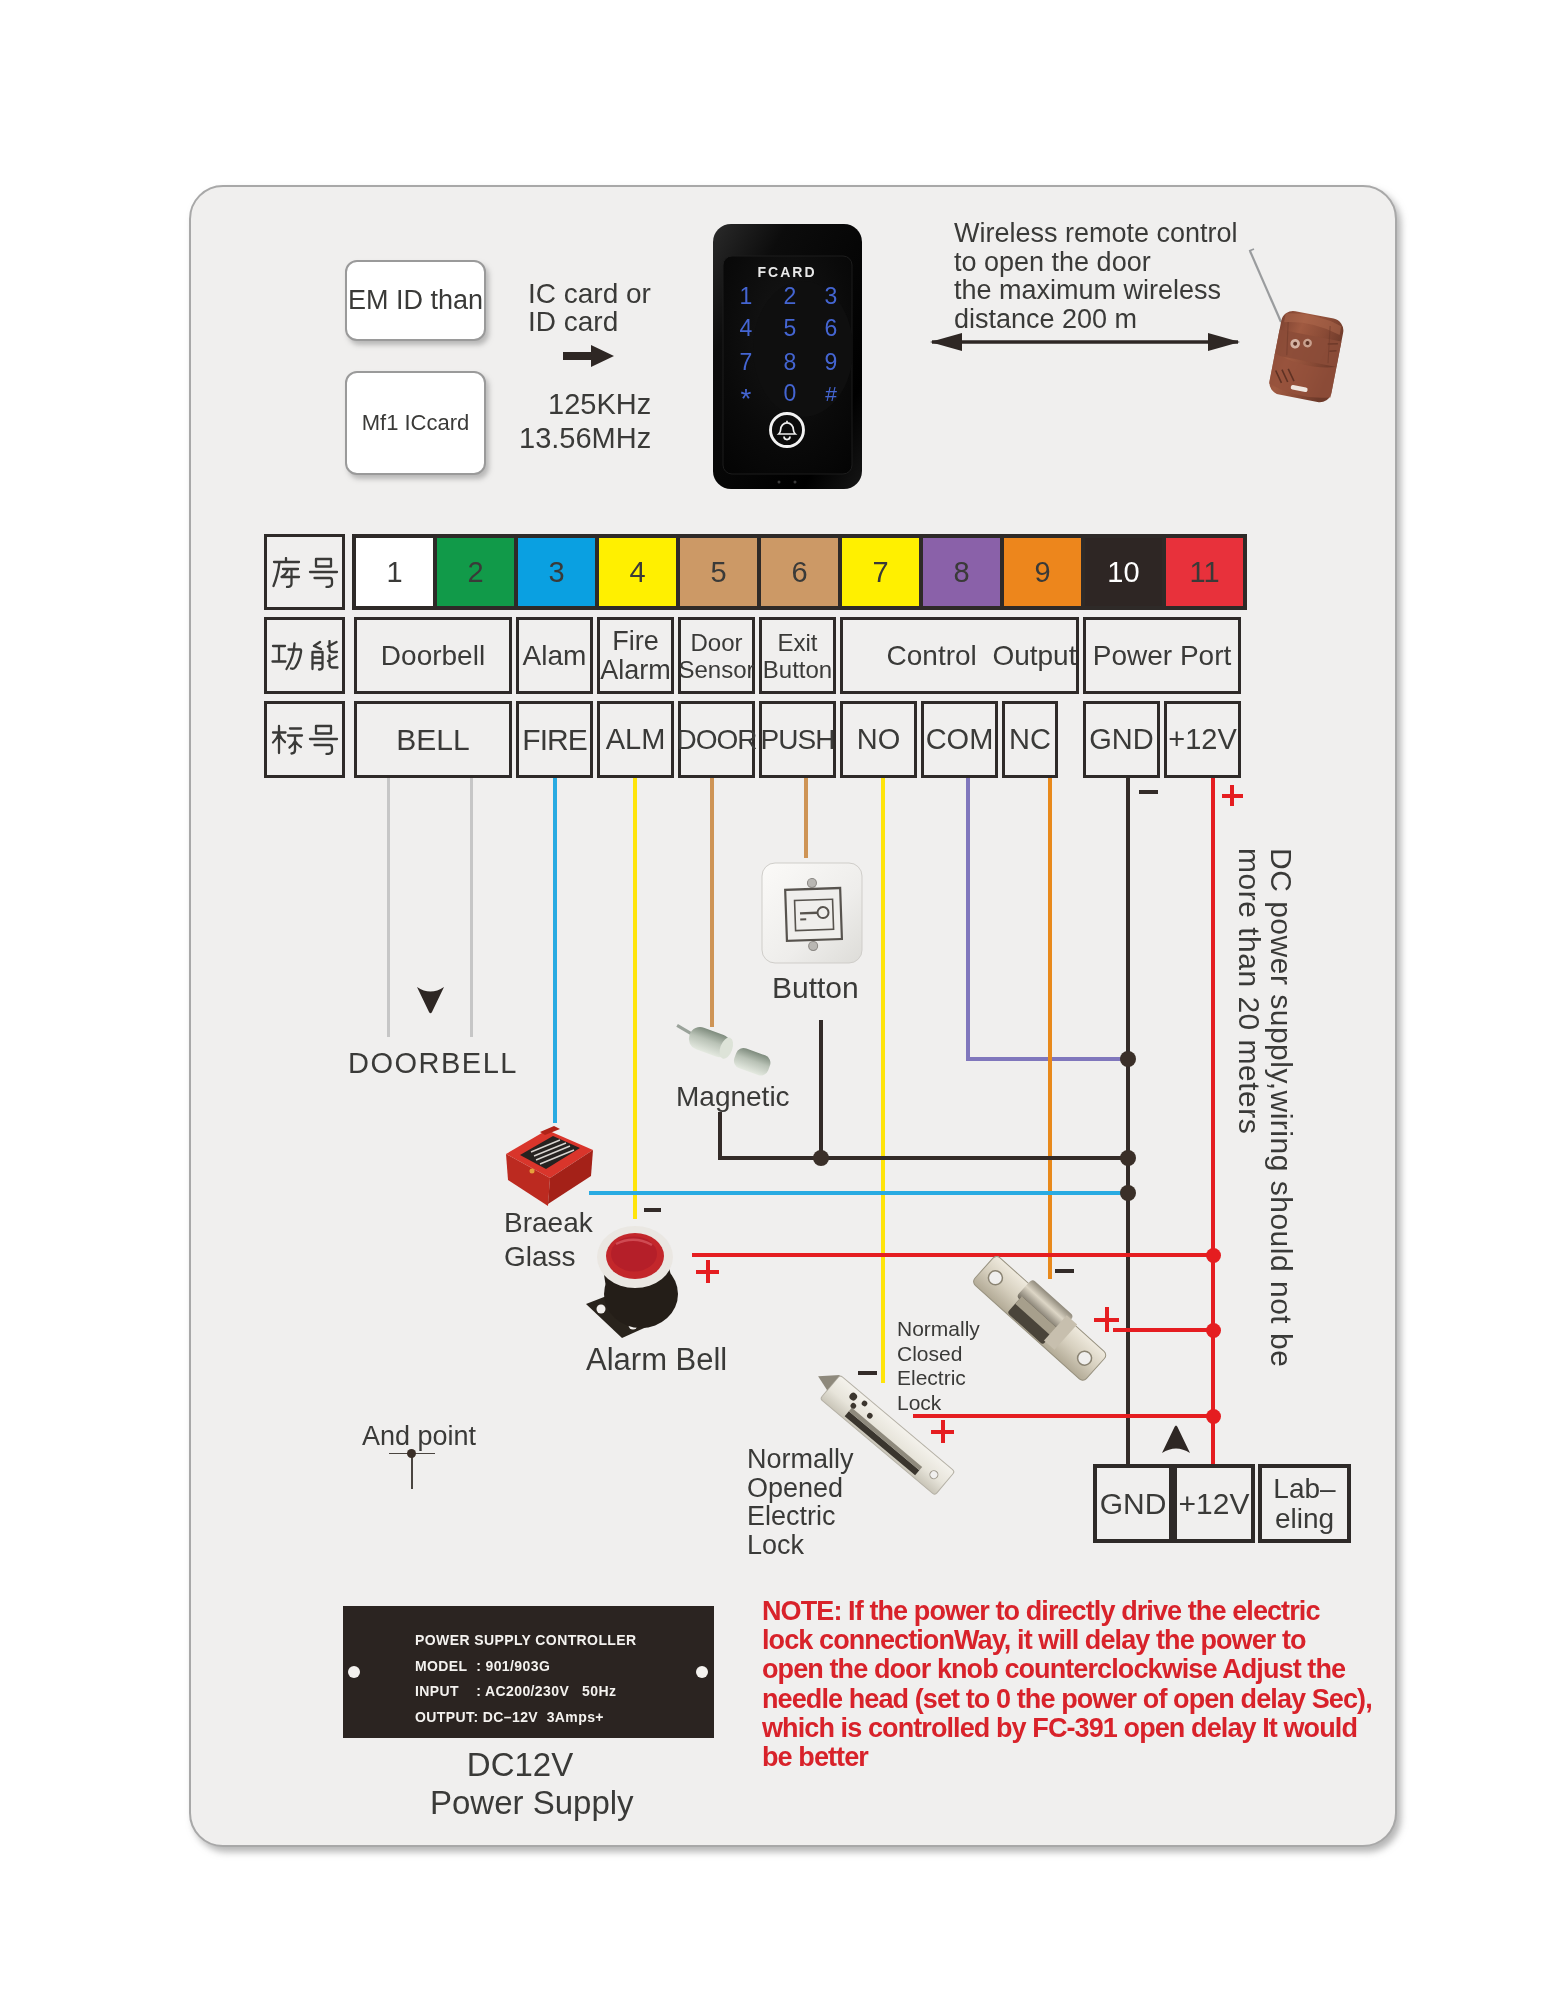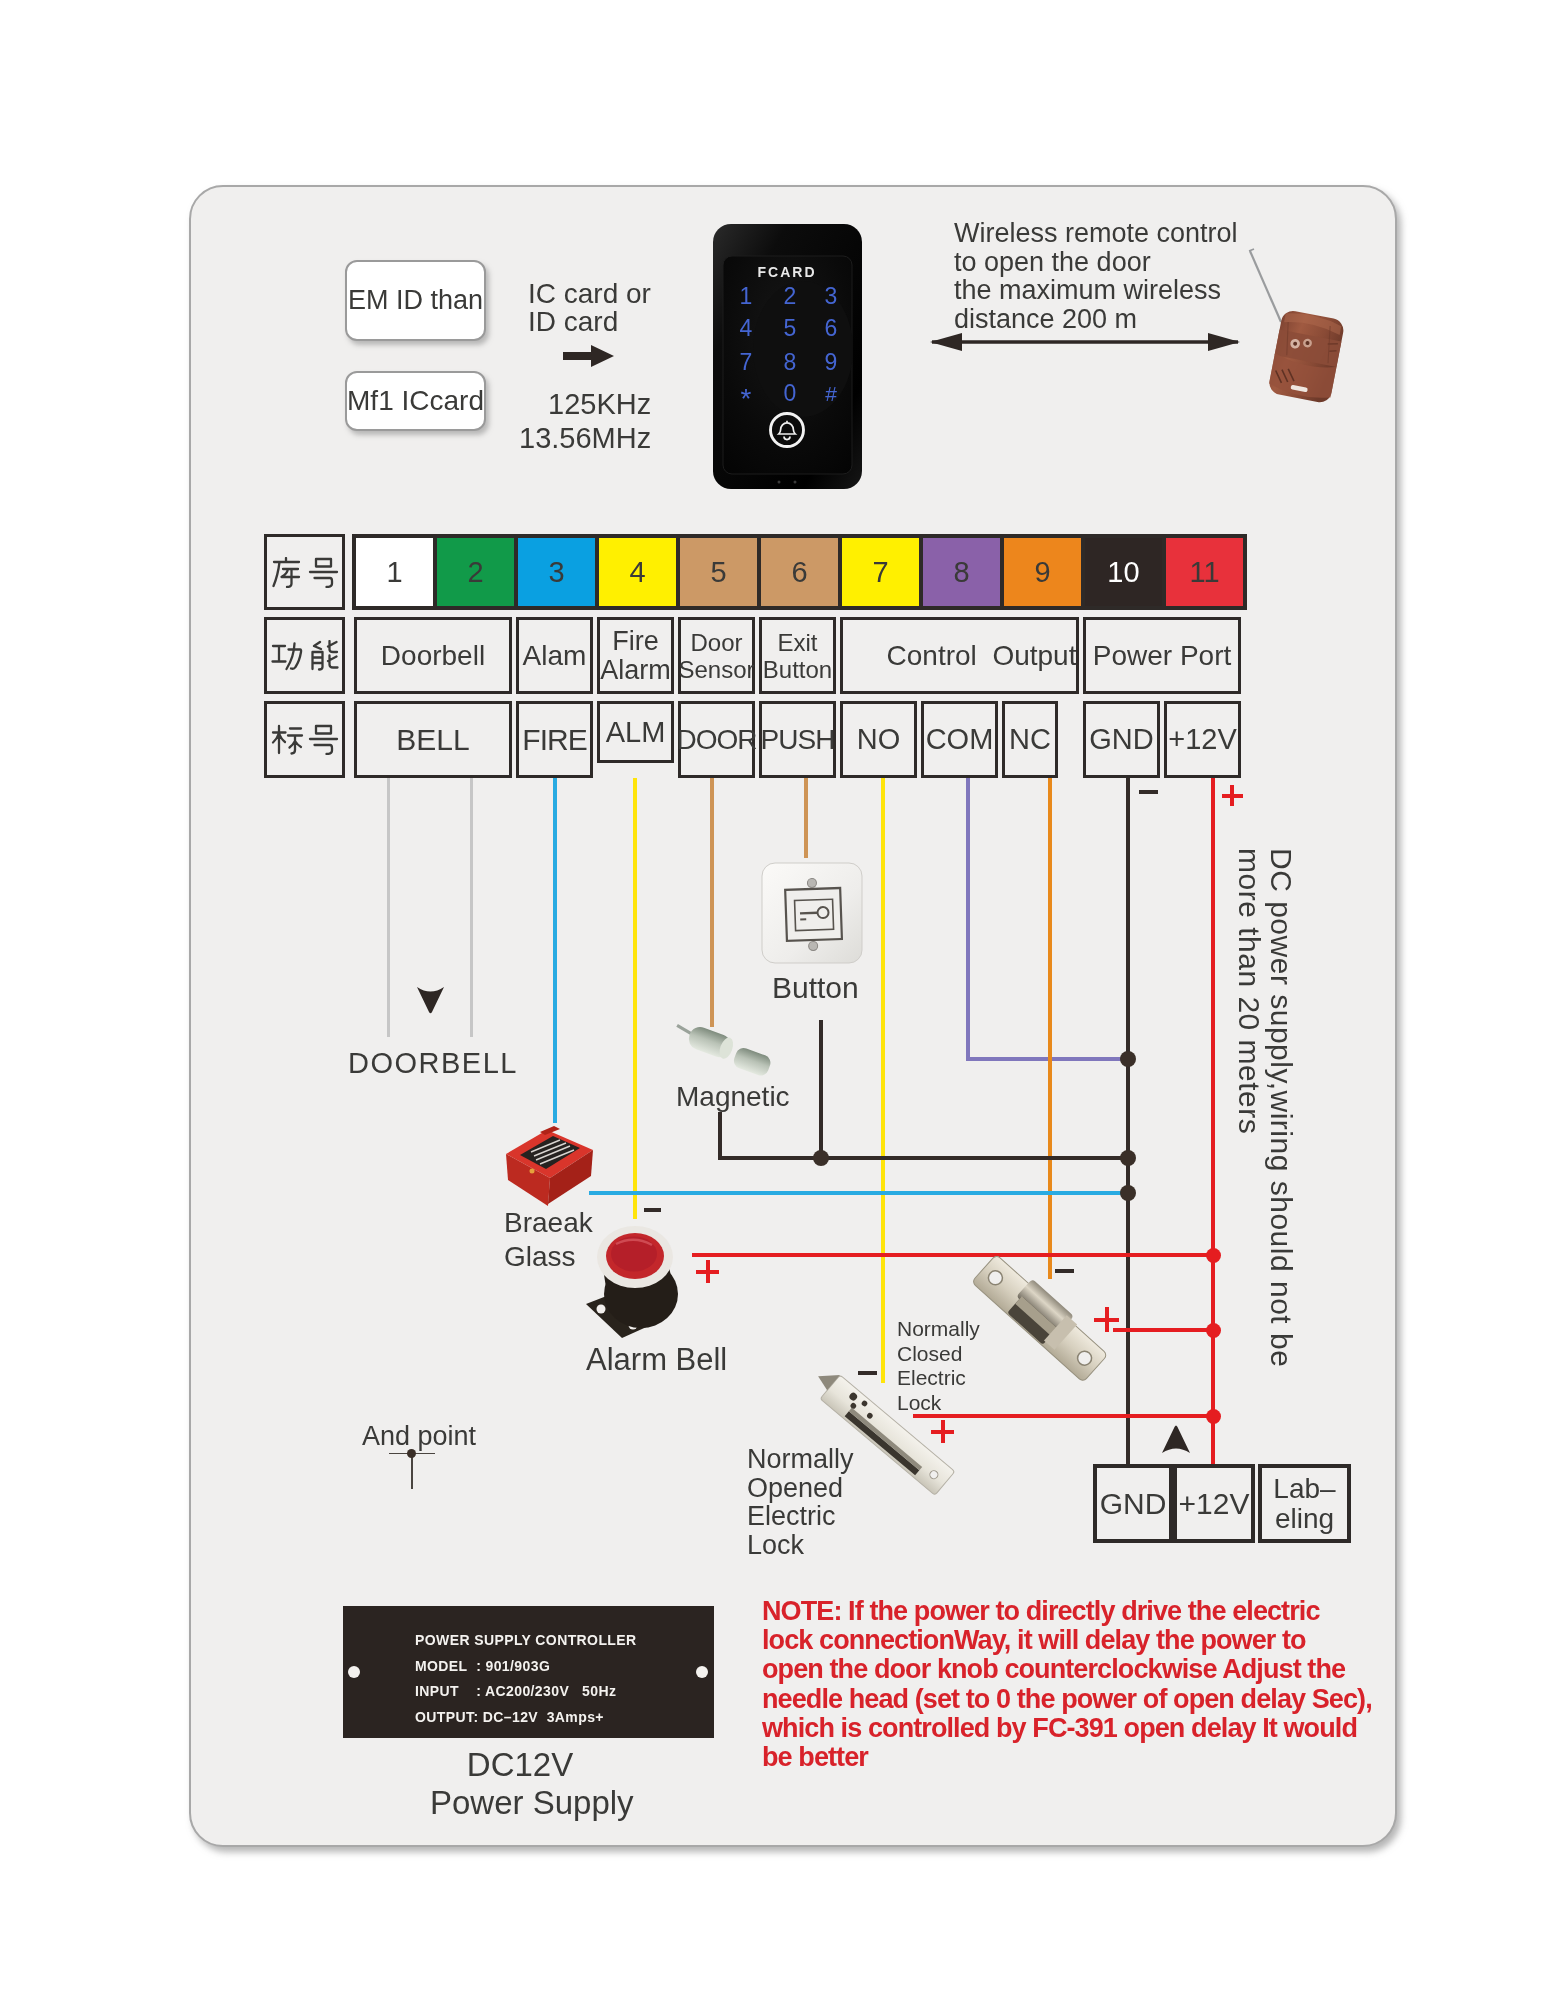--- a/index.html
+++ b/index.html
@@ -12,21 +12,21 @@
   .dot{position:absolute;border-radius:50%;background:#3a2f28;}
   .rdot{position:absolute;border-radius:50%;background:#e51d20;}
   .bar{position:absolute;background:#332b28;}
   .rbar{position:absolute;background:#e51d20;}
 </style>
 </head>
 <body>
 <div class="board"></div>
 
 <div class="abs" style="left:345px;top:260px;width:141px;height:81px;background:#fff;border:2px solid #9a9a9a;border-radius:12px;box-sizing:border-box;display:flex;align-items:center;justify-content:center;font-size:27px;color:#3a3a38;box-shadow:3px 4px 5px rgba(130,130,130,.5);">EM ID than</div>
-<div class="abs" style="left:345px;top:371px;width:141px;height:60px;background:#fff;border:2px solid #9a9a9a;border-radius:12px;box-sizing:border-box;display:flex;align-items:center;justify-content:center;font-size:28px;color:#3a3a38;box-shadow:3px 4px 5px rgba(130,130,130,.5);">Mf1 ICcard</div>
+<div class="abs" style="left:345px;top:371px;width:141px;height:104px;background:#fff;border:2px solid #9a9a9a;border-radius:12px;box-sizing:border-box;display:flex;align-items:center;justify-content:center;font-size:22px;color:#3a3a38;box-shadow:3px 4px 5px rgba(130,130,130,.5);">Mf1 ICcard</div>
 <div class="lbl" style="left:528px;top:280px;font-size:28px;line-height:28px;">IC card or<br>ID card</div>
 <svg class="abs" style="left:563px;top:344px;" width="52" height="24" viewBox="0 0 52 24">
     <path d="M0 8 L28 8 L28 1 L51 12 L28 23 L28 16 L0 16 Z" fill="#2e2724"></path>
   </svg>
 <div class="lbl" style="left:519px;top:387px;font-size:29px;line-height:34px;text-align:right;">125KHz<br>13.56MHz</div>
 
 <svg class="abs" style="left:713px;top:224px;" width="149" height="265" viewBox="0 0 149 265">
   <defs>
     <linearGradient id="kb" x1="0" y1="0" x2="1" y2="1">
       <stop offset="0" stop-color="#2a2a2a"></stop>
@@ -155,21 +155,21 @@
 <div class="cell" style="left:354px;top:617px;width:158px;height:77px;font-size:28px;">Doorbell</div>
 <div class="cell" style="left:516px;top:617px;width:77px;height:77px;font-size:28px;">Alam</div>
 <div class="cell" style="left:597px;top:617px;width:77px;height:77px;font-size:27px;line-height:29px;">Fire<br>Alarm</div>
 <div class="cell" style="left:678px;top:617px;width:77px;height:77px;font-size:24px;line-height:27px;">Door<br>Sensor</div>
 <div class="cell" style="left:759px;top:617px;width:77px;height:77px;font-size:24px;line-height:27px;">Exit<br>Button</div>
 <div class="cell" style="left:840px;top:617px;width:239px;height:77px;font-size:28px;padding-left:44px;">Control&nbsp;&nbsp;Output</div>
 <div class="cell" style="left:1083px;top:617px;width:158px;height:77px;font-size:28px;">Power&nbsp;Port</div>
 
 <div class="cell" style="left:354px;top:701px;width:158px;height:77px;font-size:30px;">BELL</div>
 <div class="cell" style="left:516px;top:701px;width:77px;height:77px;font-size:30px;letter-spacing:-1px;">FIRE</div>
-<div class="cell" style="left:597px;top:701px;width:77px;height:62px;font-size:29px;">ALM</div>
+<div class="cell" style="left:597px;top:701px;width:77px;height:77px;font-size:29px;">ALM</div>
 <div class="cell" style="left:678px;top:701px;width:77px;height:77px;font-size:28px;letter-spacing:-1px;">DOOR</div>
 <div class="cell" style="left:759px;top:701px;width:77px;height:77px;font-size:28px;letter-spacing:-1px;">PUSH</div>
 <div class="cell" style="left:840px;top:701px;width:77px;height:77px;font-size:29px;">NO</div>
 <div class="cell" style="left:921px;top:701px;width:77px;height:77px;font-size:29px;">COM</div>
 <div class="cell" style="left:1002px;top:701px;width:56px;height:77px;font-size:29px;">NC</div>
 <div class="cell" style="left:1083px;top:701px;width:77px;height:77px;font-size:29px;">GND</div>
 <div class="cell" style="left:1164px;top:701px;width:77px;height:77px;font-size:29px;">+12V</div>
 
 <div class="wire" style="left:387px;top:778px;width:3px;height:259px;background:#c6c6c6;"></div>
 <div class="wire" style="left:470px;top:778px;width:3px;height:259px;background:#c6c6c6;"></div>

